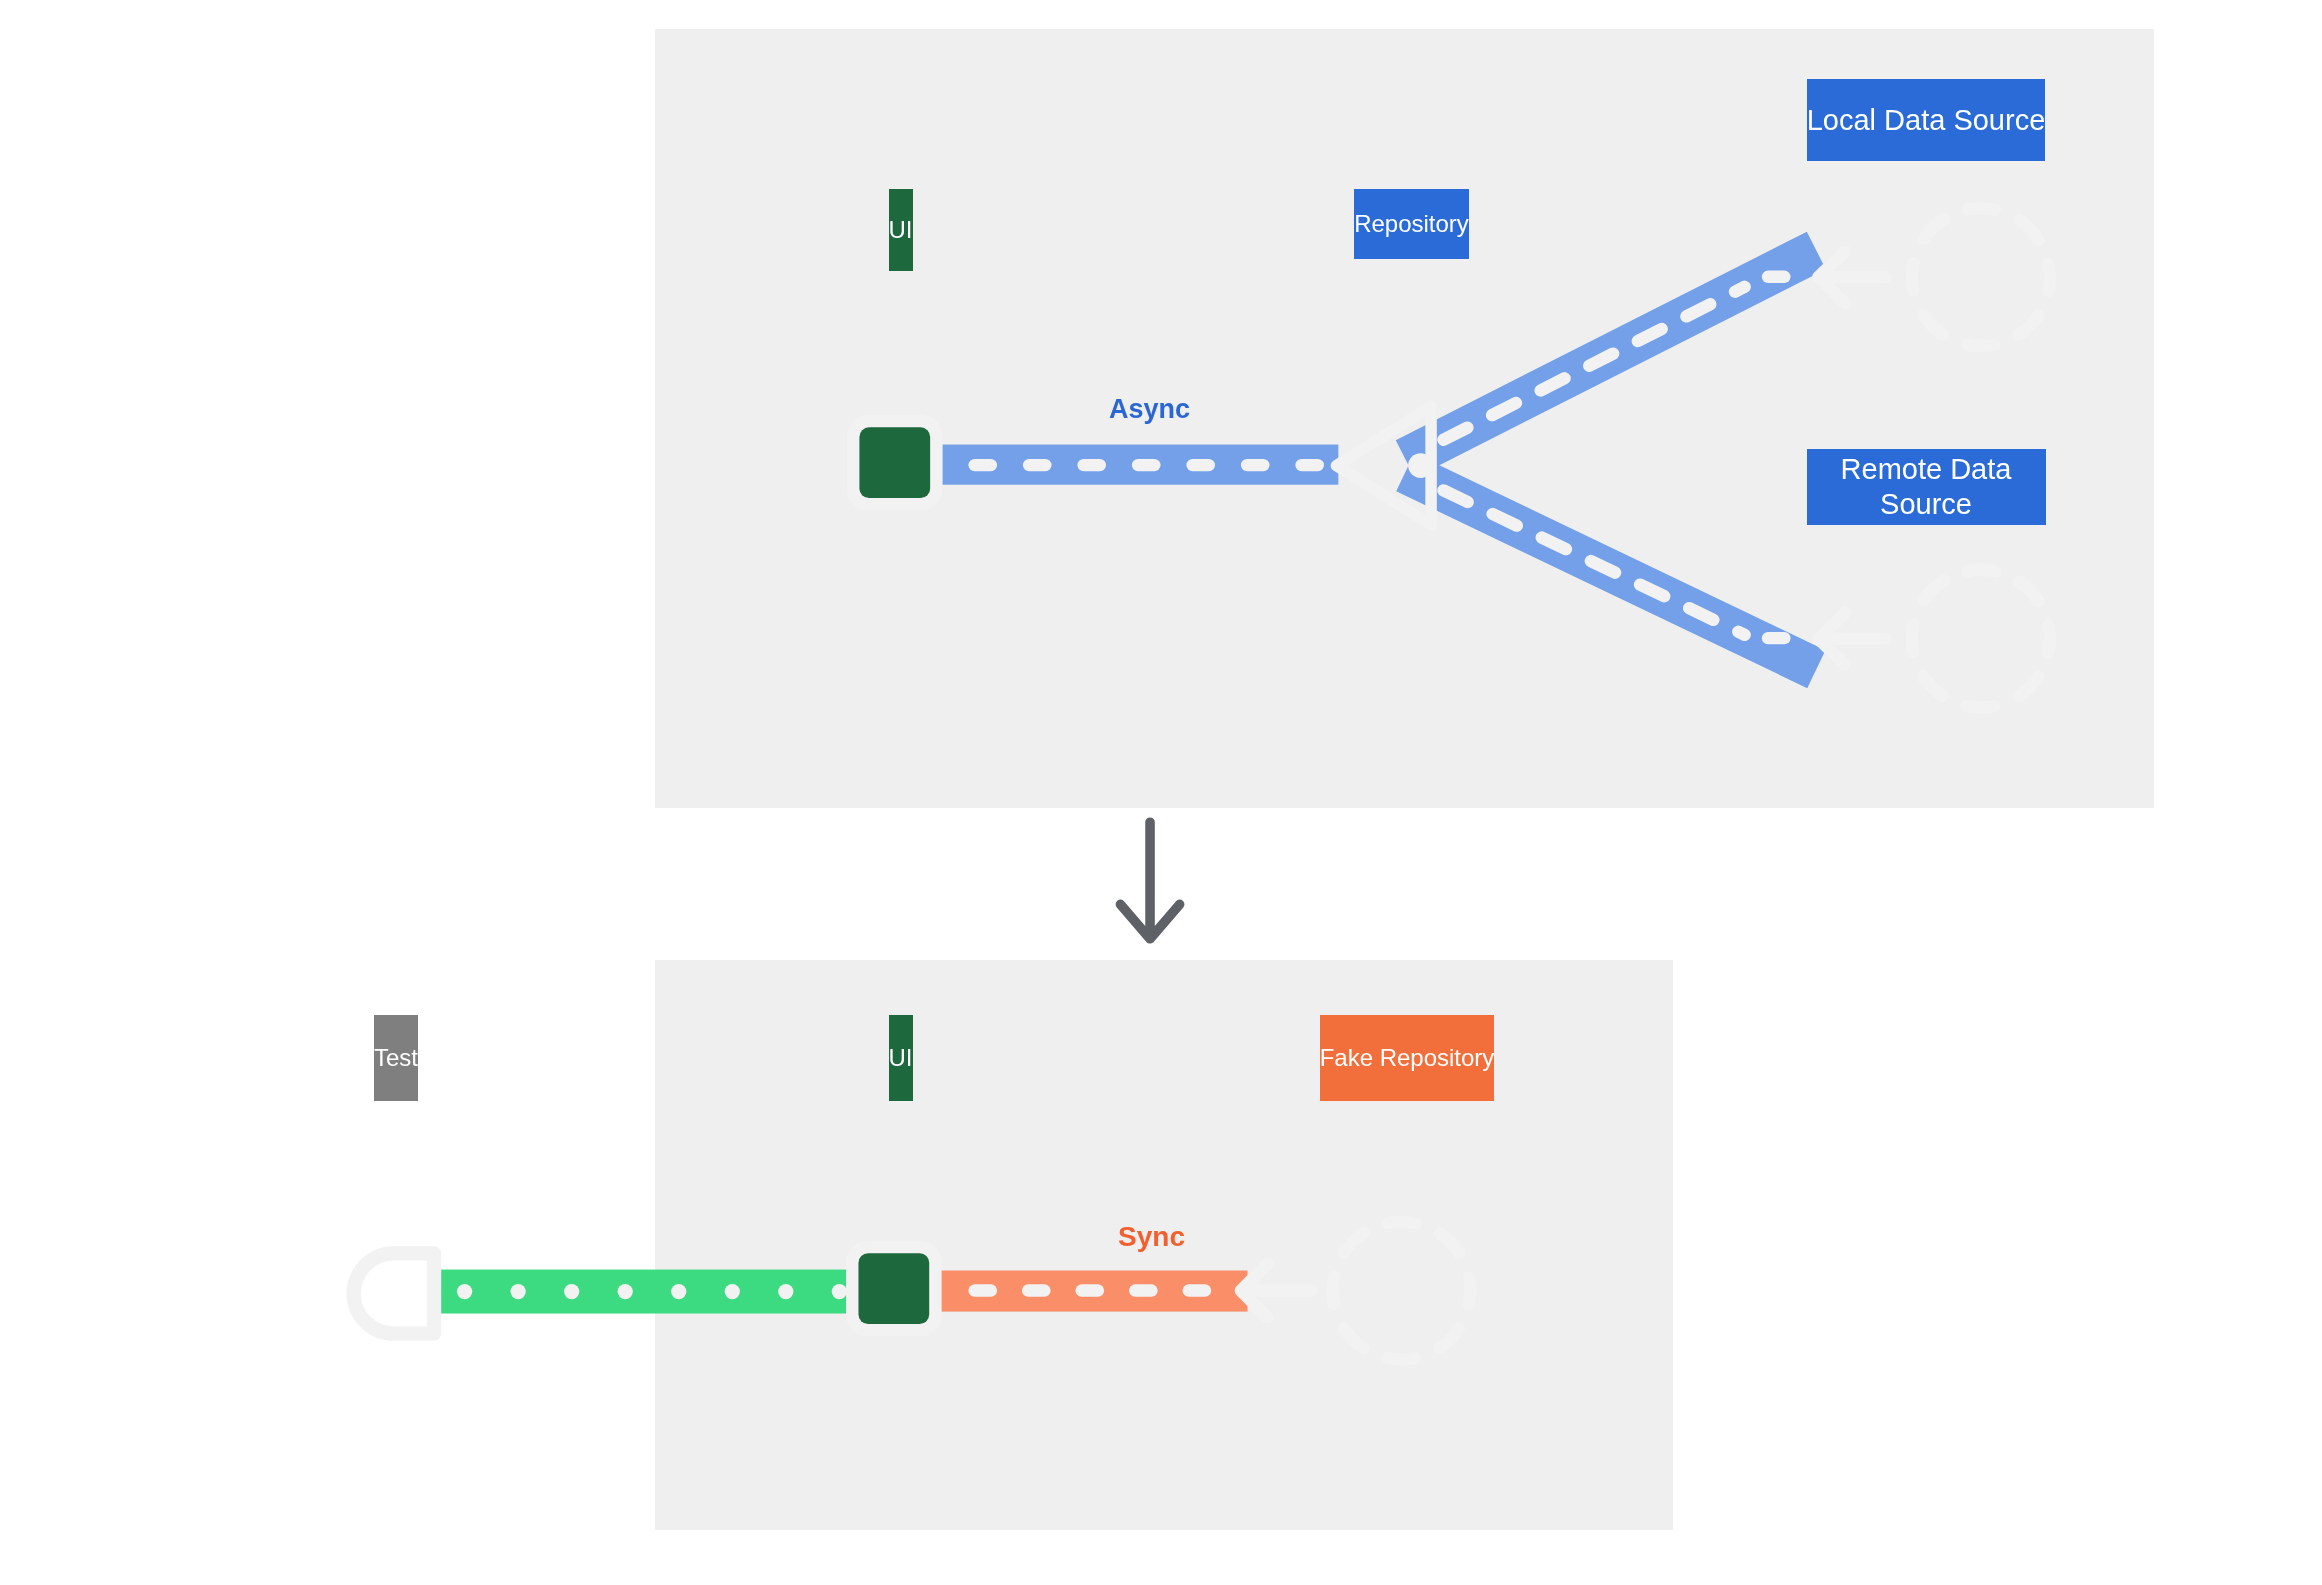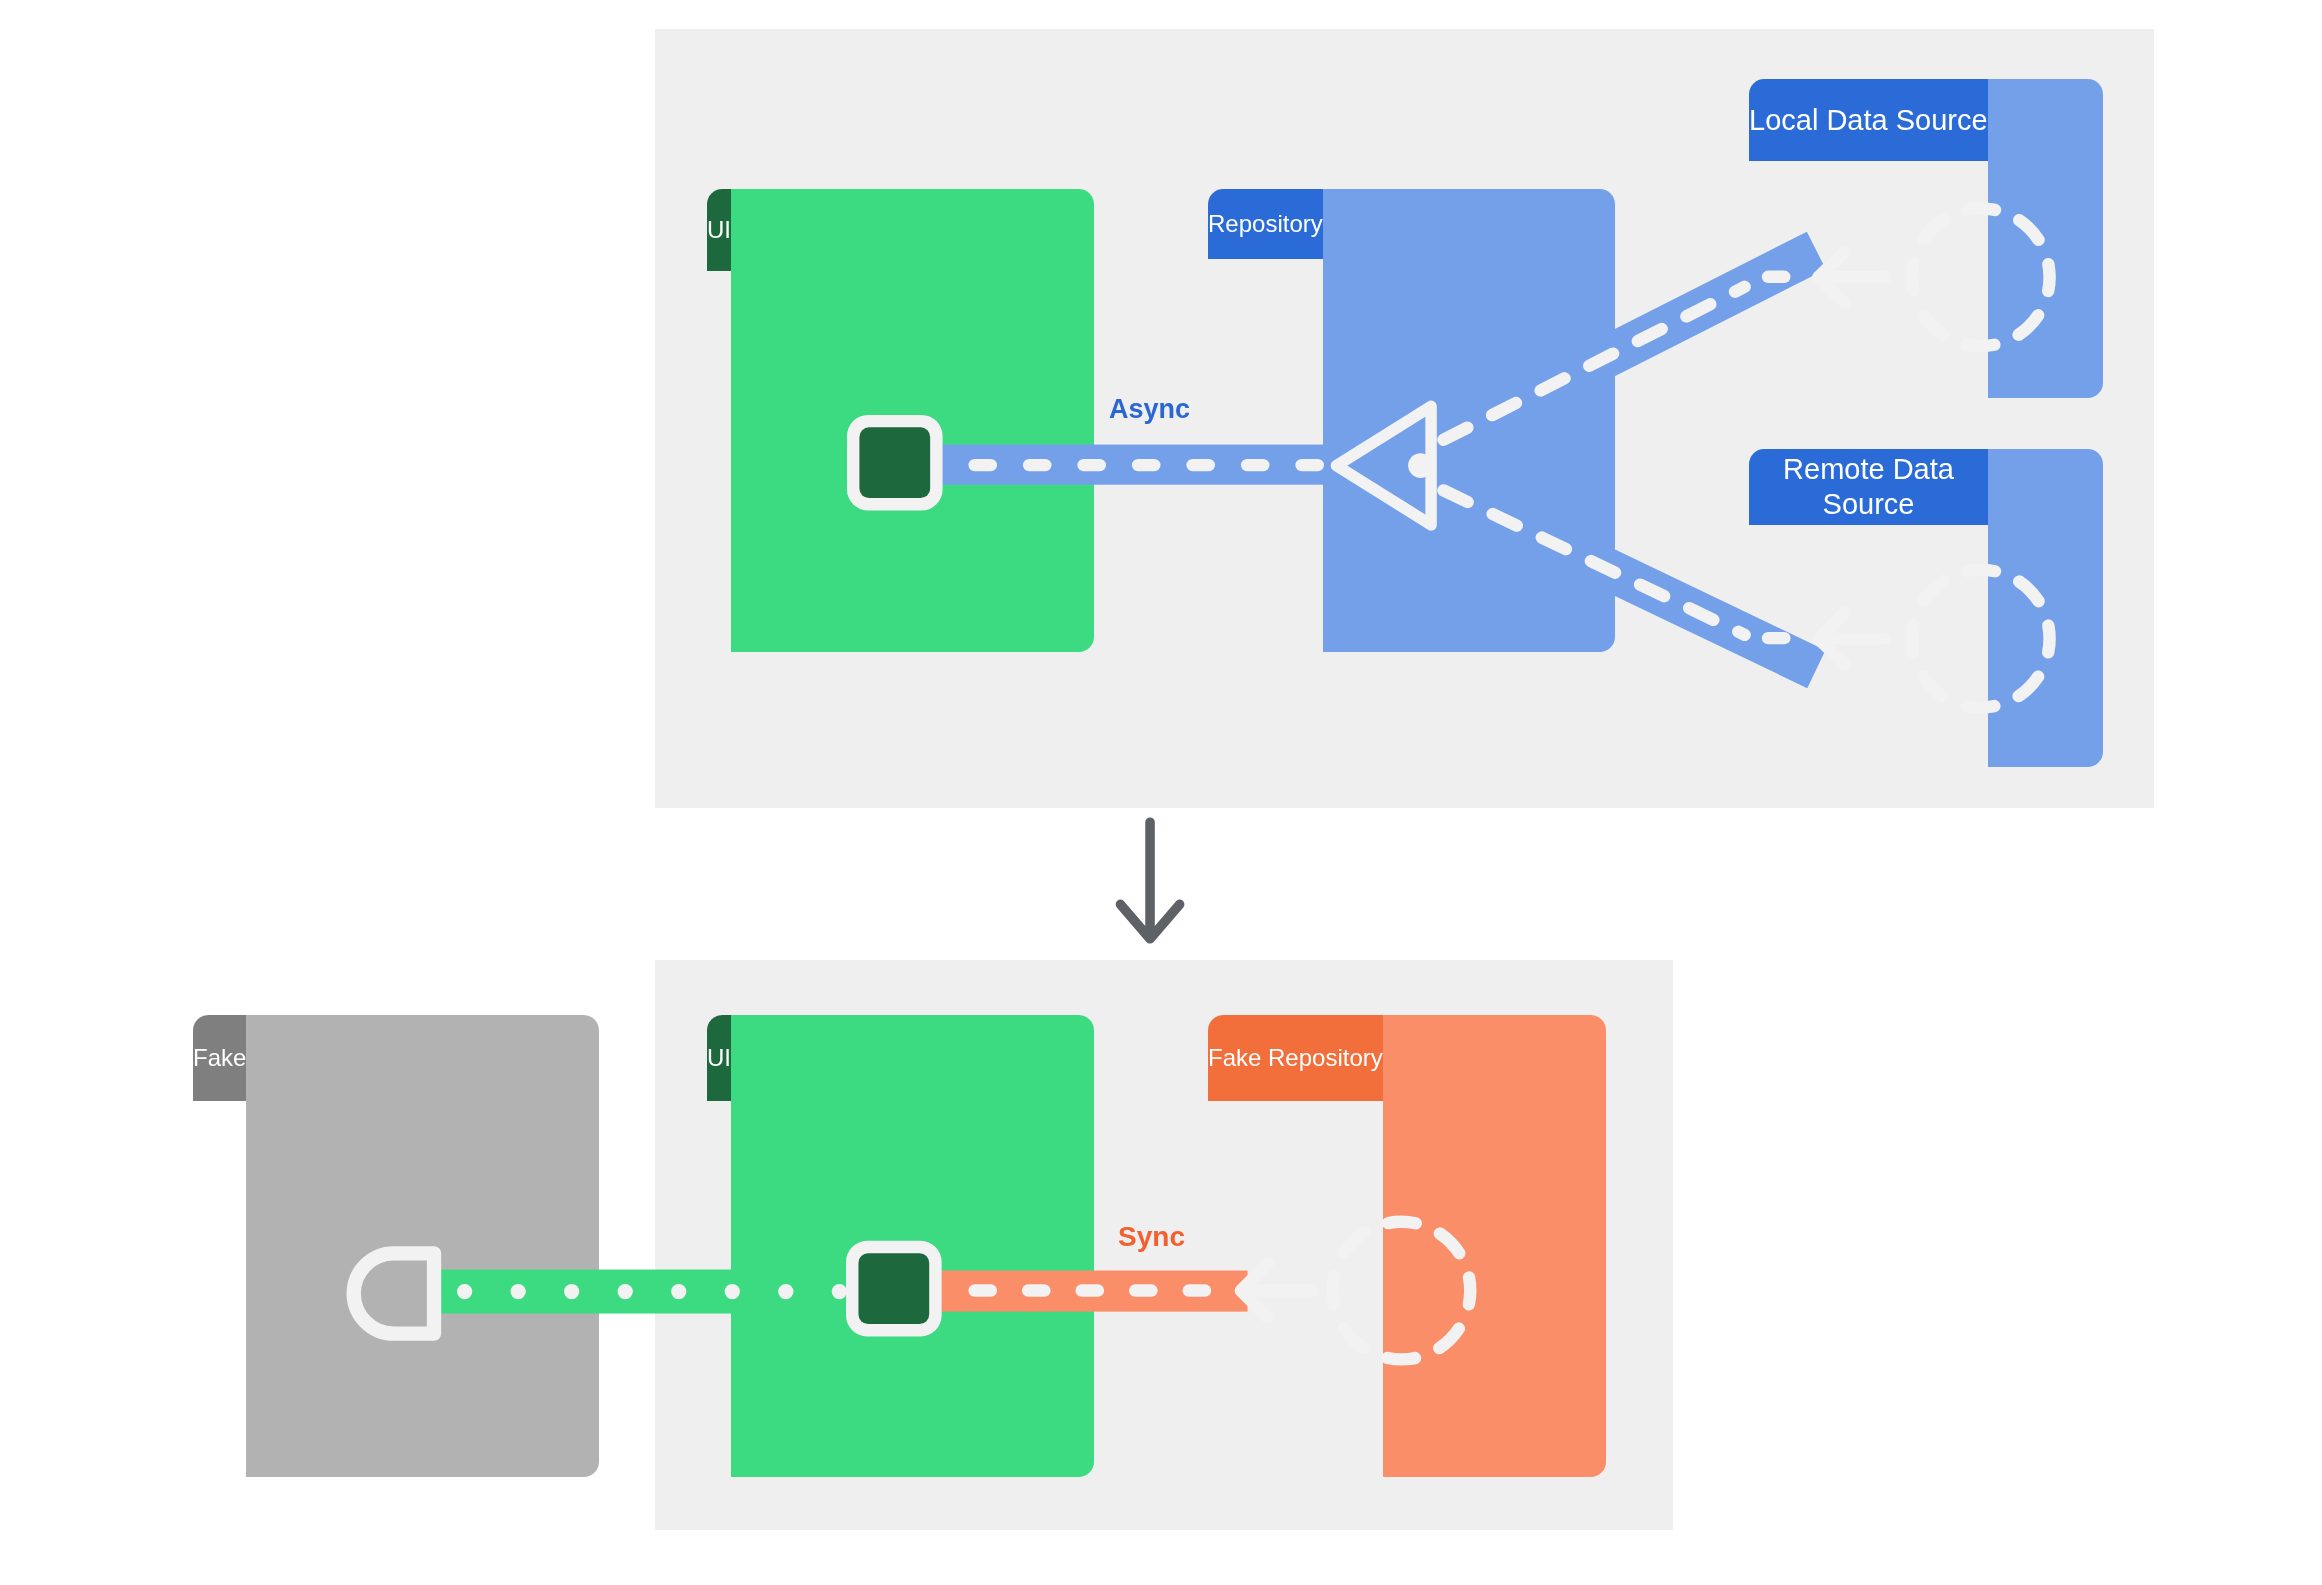--- a/index.html
+++ b/index.html
@@ -4,21 +4,21 @@
 <style>
   html,body{margin:0;padding:0;background:#ffffff;}
   body{
     width:2323px;height:1586px;position:relative;overflow:hidden;
     font-family:"Liberation Sans", sans-serif;
   }
   .panel{position:absolute;background:var(--panel-bg);}
   #panel-top{left:655px;top:29px;width:1499px;height:779px;}
   #panel-bottom{left:655px;top:960px;width:1018px;height:570px;}
 
-  .box{position:absolute;border-radius:15.3px;overflow:hidden;display:flex;z-index:1;}
+  .box{position:absolute;border-radius:15.3px;overflow:hidden;display:flex;flex-direction:column;z-index:1;align-items:center;}
   .box .hdr{
     display:flex;align-items:center;justify-content:center;
     color:#ffffff;font-size:24px;font-weight:400;text-align:center;line-height:1.2;
   }
   .box .bdy{flex:1;}
 
   
   #box-ui-top{left:707px;top:189px;width:387px;height:463px;}
   #box-ui-top .hdr{height:82px;background:var(--green-header);}
   #box-ui-top .bdy{background:var(--green-body);}
@@ -86,21 +86,21 @@
   <div class="hdr">Local Data Source</div>
   <div class="bdy"></div>
 </div>
 <div class="box" id="box-remote">
   <div class="hdr">
       <span>Remote Data Source</span>
     </div>
   <div class="bdy"></div>
 </div>
 <div class="box" id="box-test">
-  <div class="hdr">Fake</div>
+  <div class="hdr">Test</div>
   <div class="bdy"></div>
 </div>
 <div class="box" id="box-ui-bottom">
   <div class="hdr">UI</div>
   <div class="bdy"></div>
 </div>
 <div class="box" id="box-fake">
   <div class="hdr">Fake Repository</div>
   <div class="bdy"></div>
 </div>

